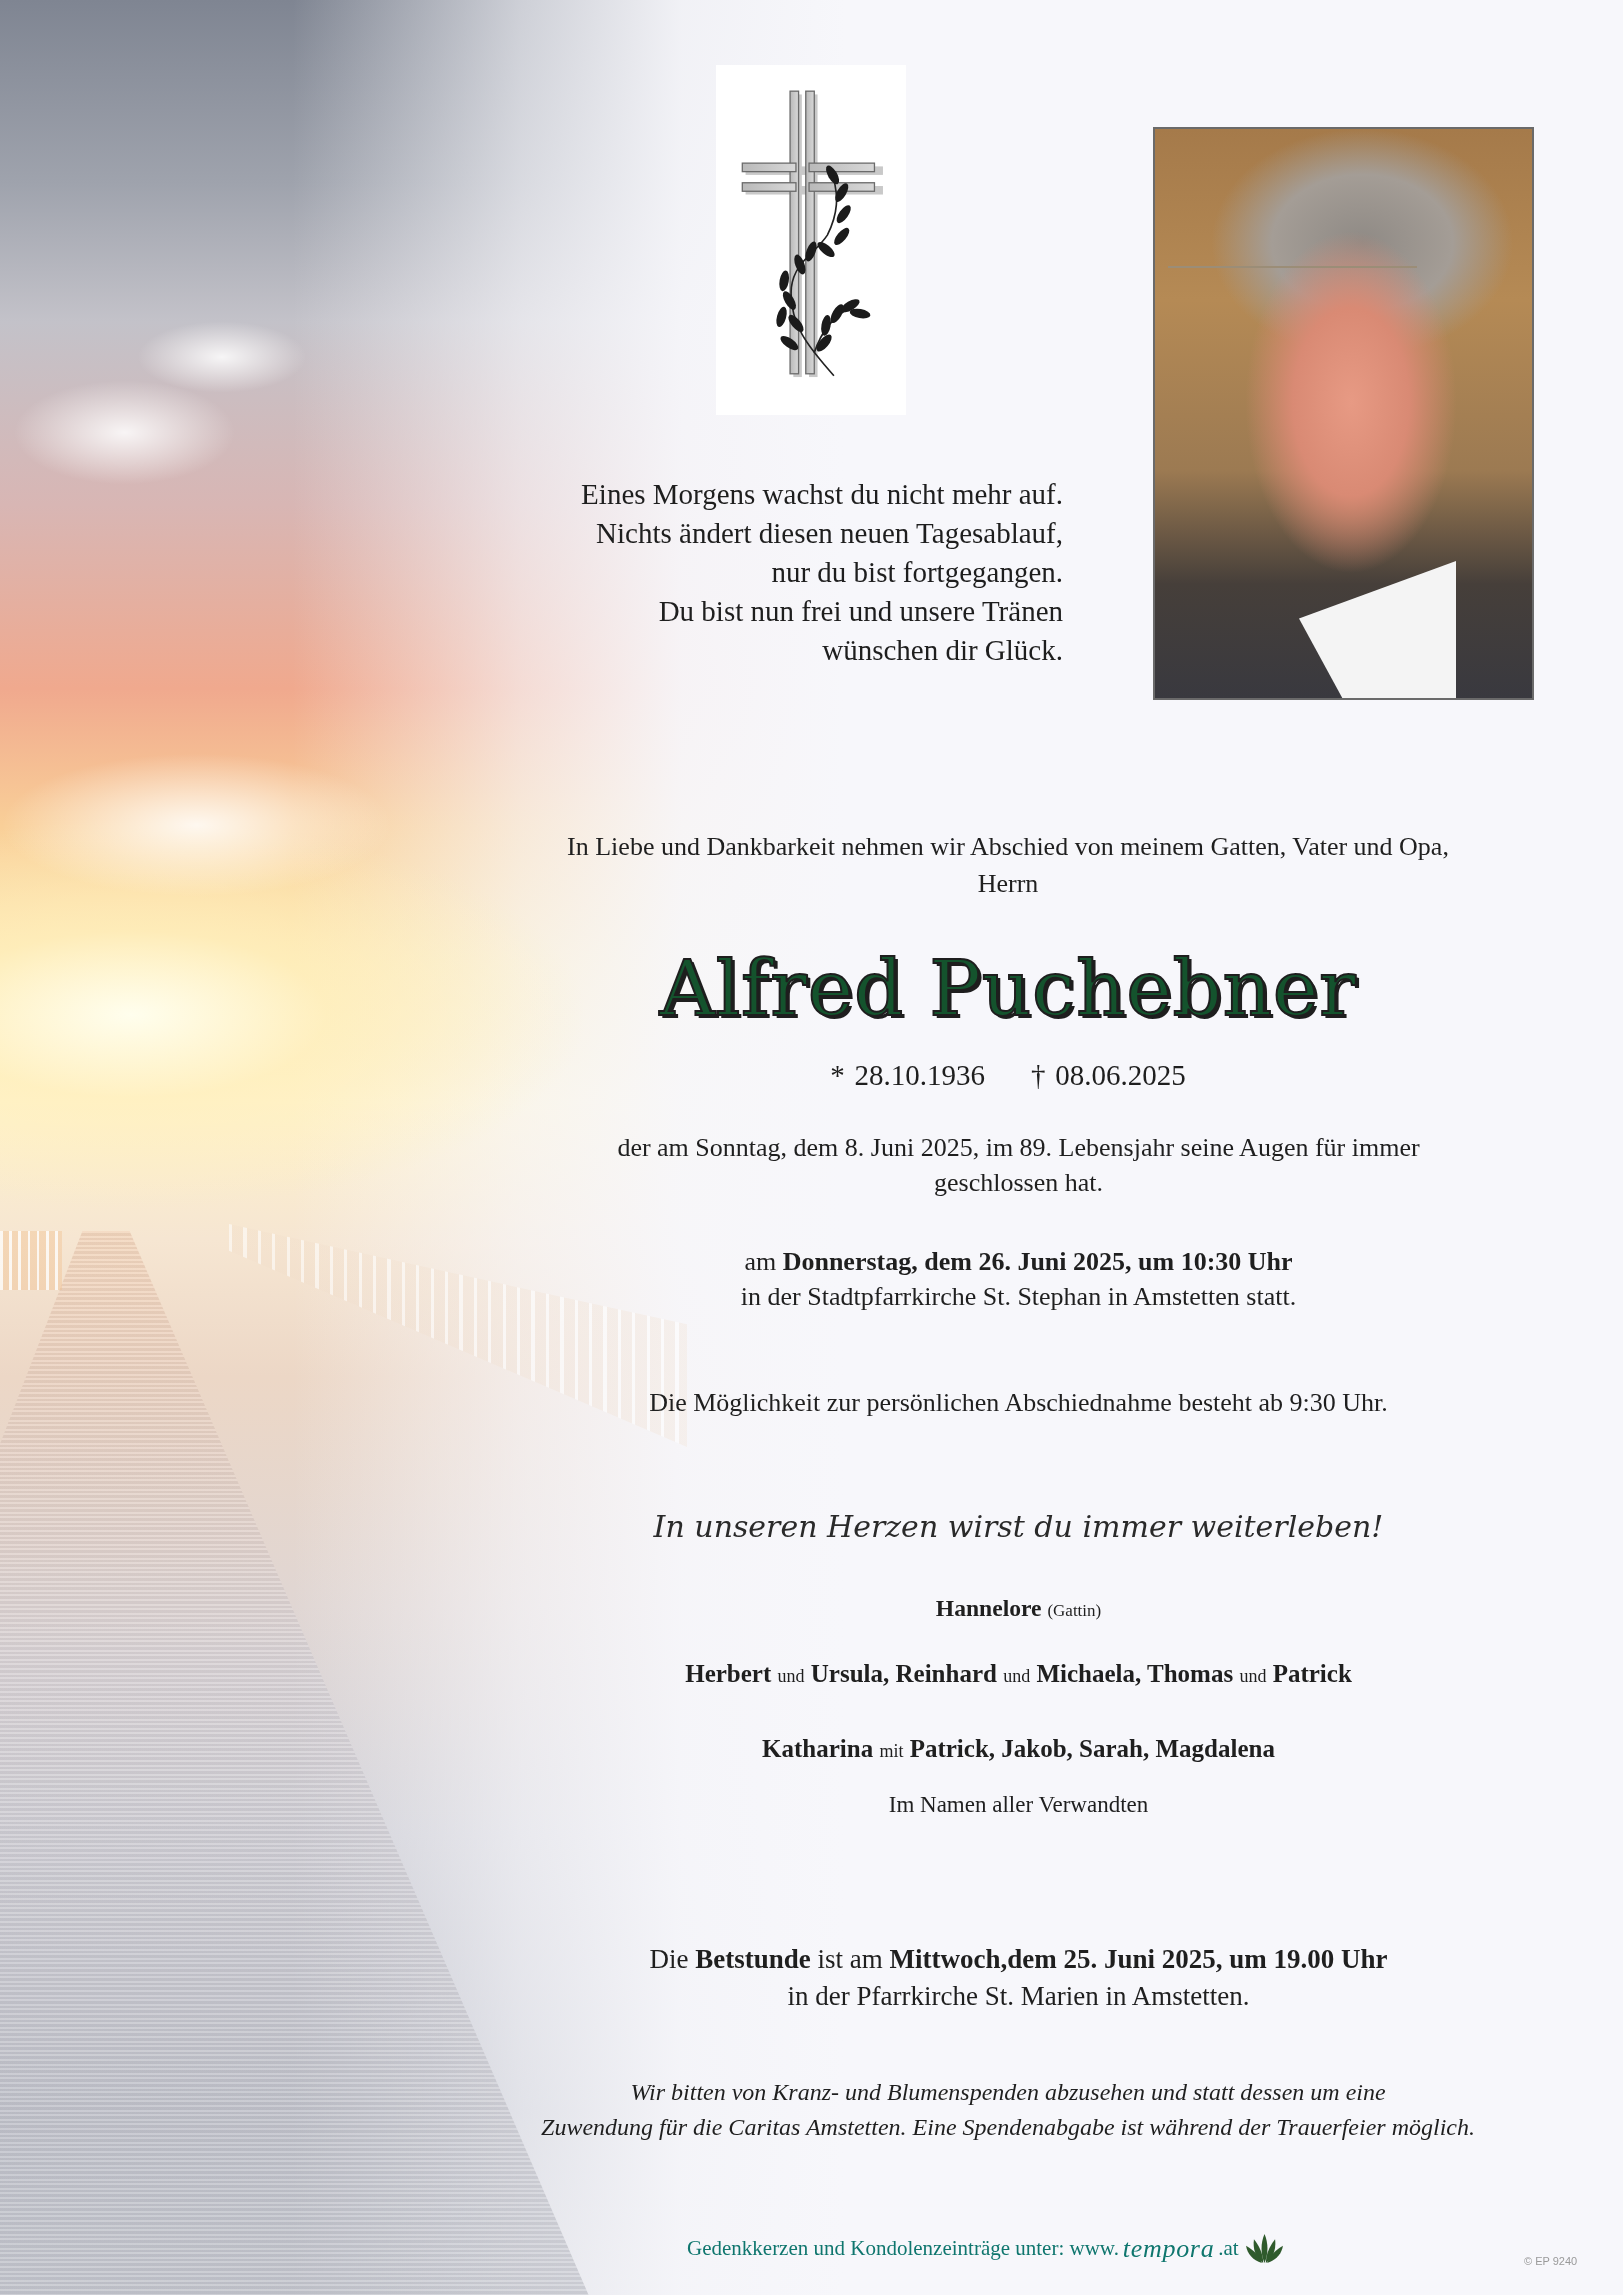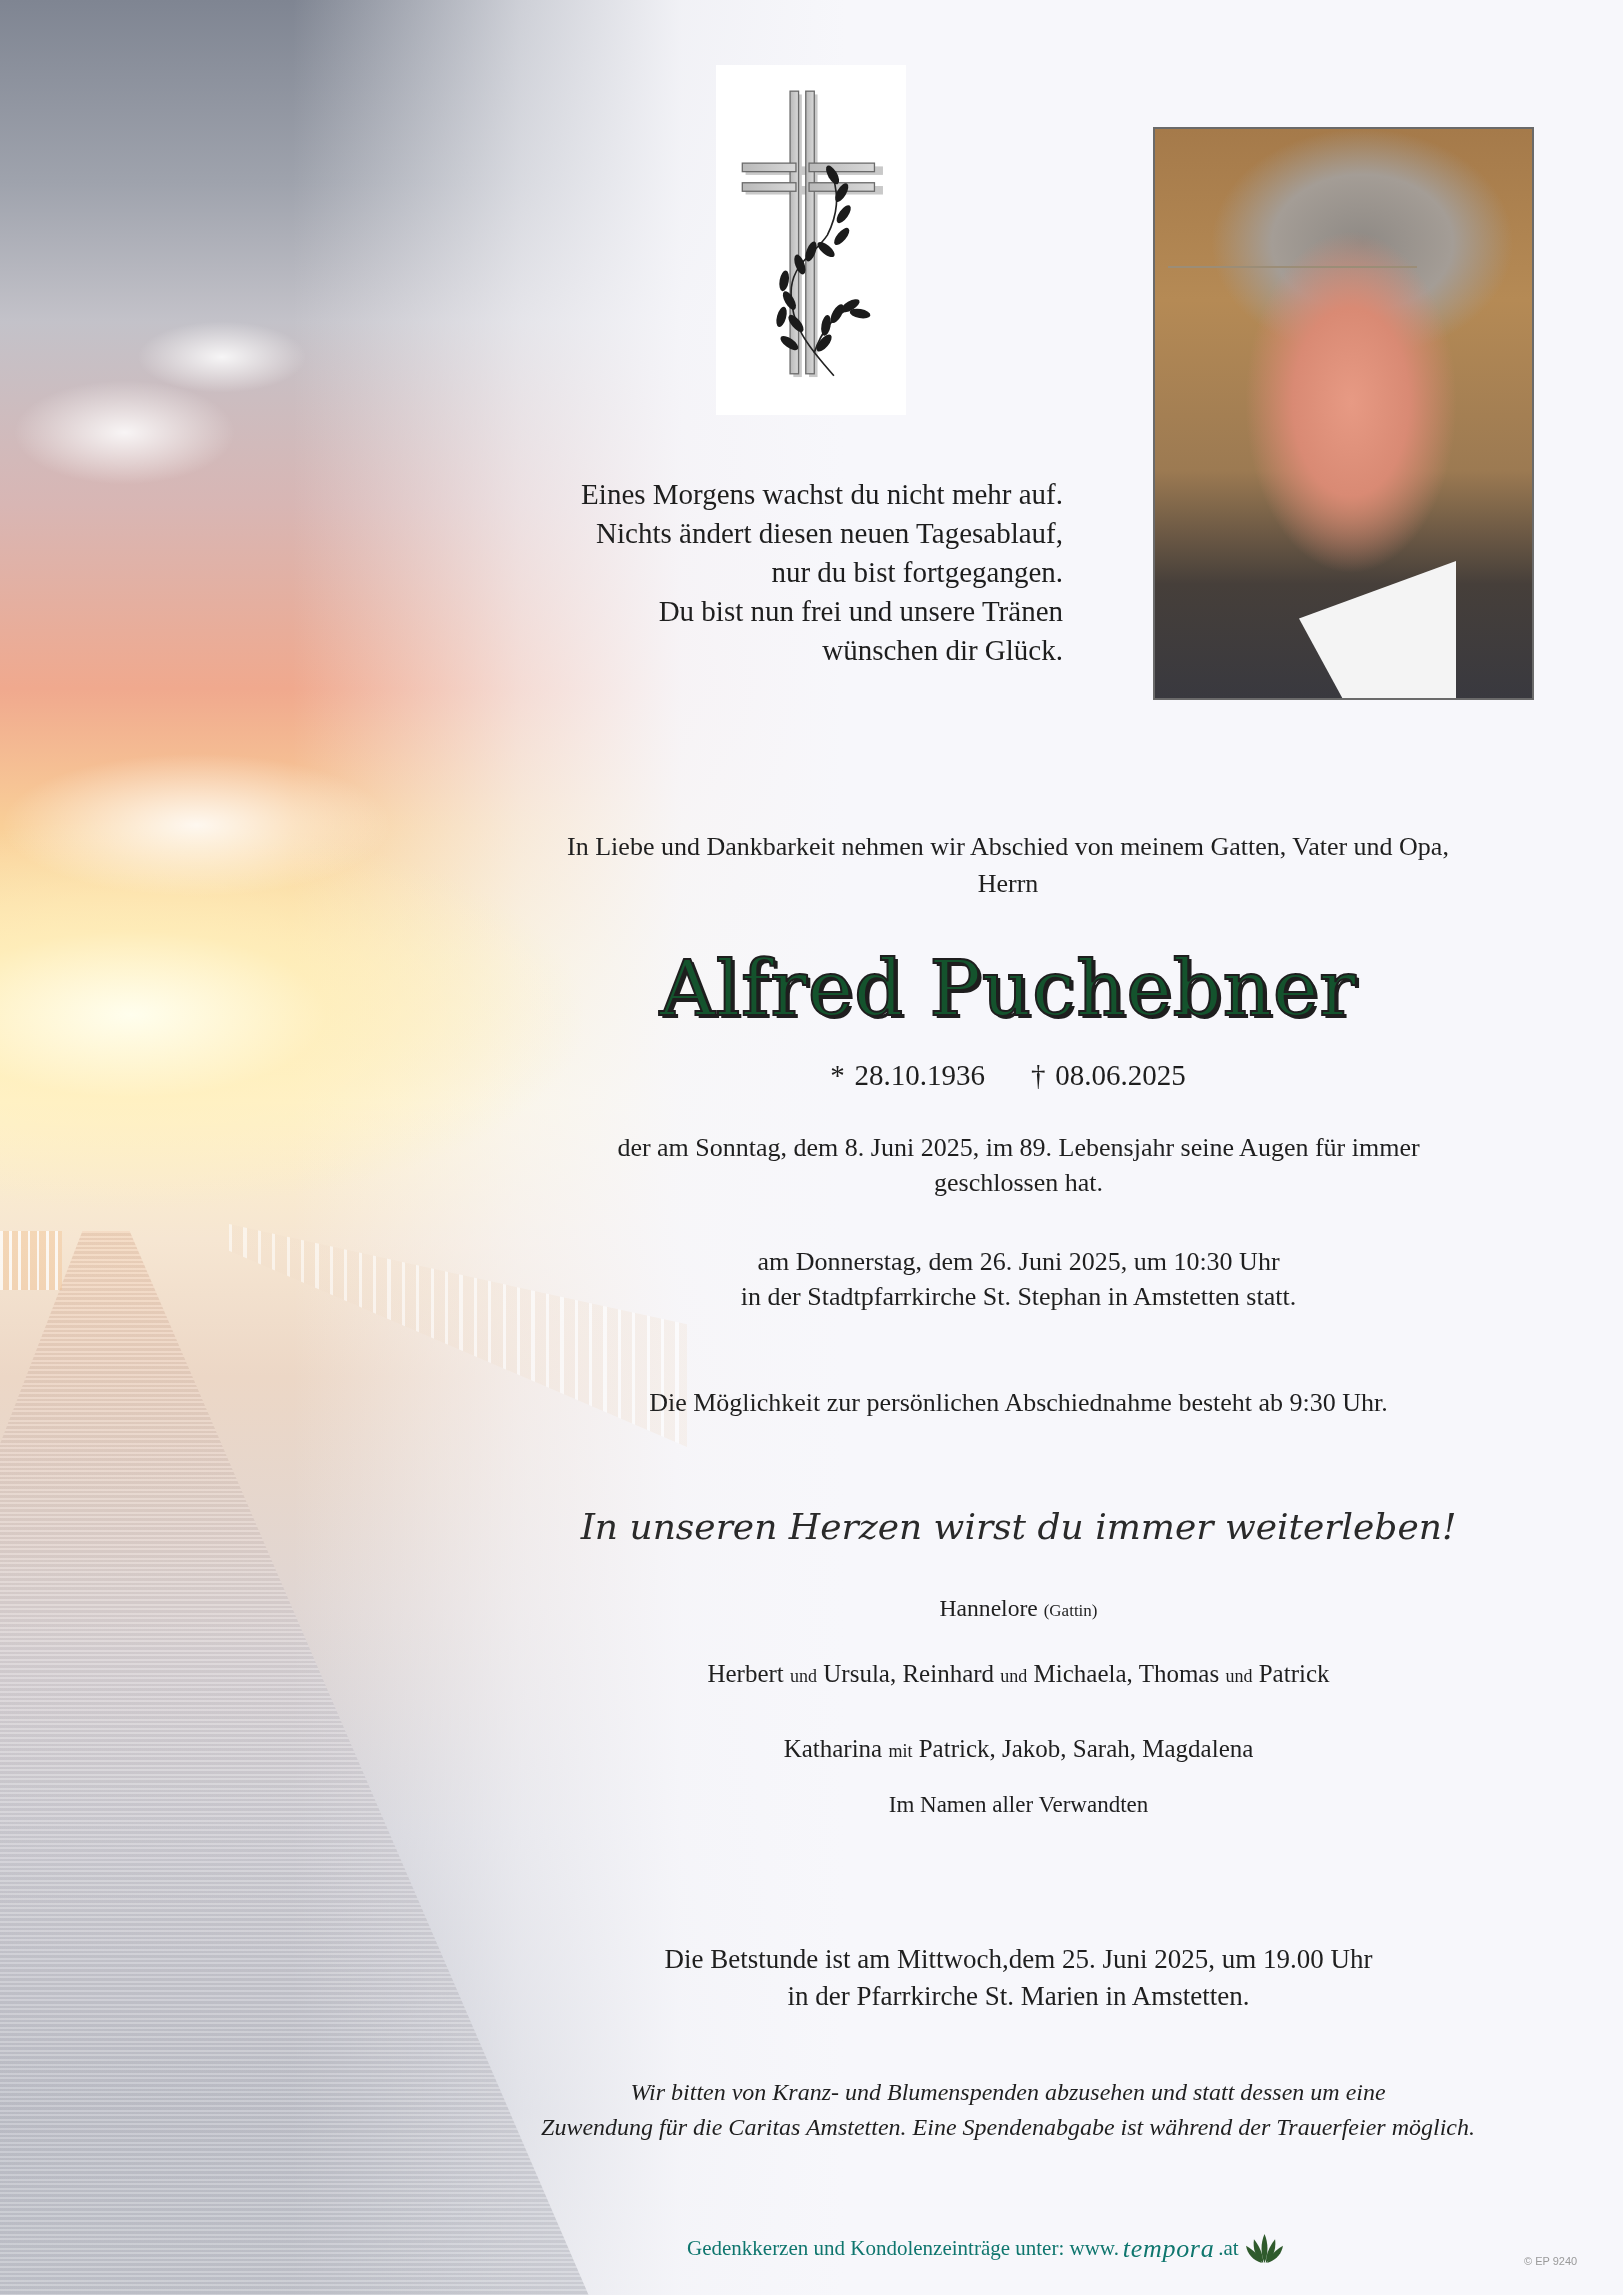--- a/index.html
+++ b/index.html
@@ -83,30 +83,30 @@
     -webkit-text-stroke: 2px #1e1e1e;
     text-shadow: 3.3px 2.6px 0 #1e1e1e;
   }
   .dates { left: 445px; top: 1057px; width: 1126px; font-size: 29px; line-height: 37px; word-spacing: 2.6px; }
   .dates .gap { display: inline-block; width: 46px; }
   .passed { left: 511px; top: 1130px; width: 1015px; font-size: 26px; line-height: 35px; }
   .ceremony { left: 511px; top: 1244px; width: 1015px; font-size: 26px; line-height: 35px; }
   .farewell { left: 511px; top: 1385px; width: 1015px; font-size: 26px; line-height: 35px; }
   .script {
     left: 511px; top: 1504px; width: 1015px;
-    font-family: "DejaVu Serif", serif; font-style: italic; font-size: 36px; line-height: 46px;
+    font-family: "DejaVu Serif", serif; font-style: italic; font-size: 30px; line-height: 46px;
     color: #2a2a2a;
   }
   .family1 { left: 511px; top: 1592px; width: 1015px; font-size: 23.6px; line-height: 33px; }
   .family2 { left: 511px; top: 1657px; width: 1015px; font-size: 25px; line-height: 33px; }
   .family3 { left: 511px; top: 1732px; width: 1015px; font-size: 25px; line-height: 33px; }
   .relatives { left: 511px; top: 1788px; width: 1015px; font-size: 23px; line-height: 33px; }
   .prayer { left: 511px; top: 1941px; width: 1015px; font-size: 27px; line-height: 37px; }
   .donation { left: 445px; top: 2075px; width: 1126px; font-size: 24px; line-height: 35px; font-style: italic; }
-  .b { font-weight: normal; margin-top: 40px; }
+  .b { font-weight: bold; margin-top: 40px; }
   .small { font-size: 0.72em; }
 
   .footer {
     position: absolute; left: 687px; top: 2229px; height: 39px;
     display: flex; align-items: center; gap: 3.9px;
     font-family: "Liberation Serif", serif; font-size: 21px; color: #0f766e;
   }
   .footer .brand { font-style: italic; font-size: 26px; letter-spacing: 0.7px; }
   .leaf-icon { width: 37px; height: 29px; margin-left: 3.9px; }
   .copyright {

